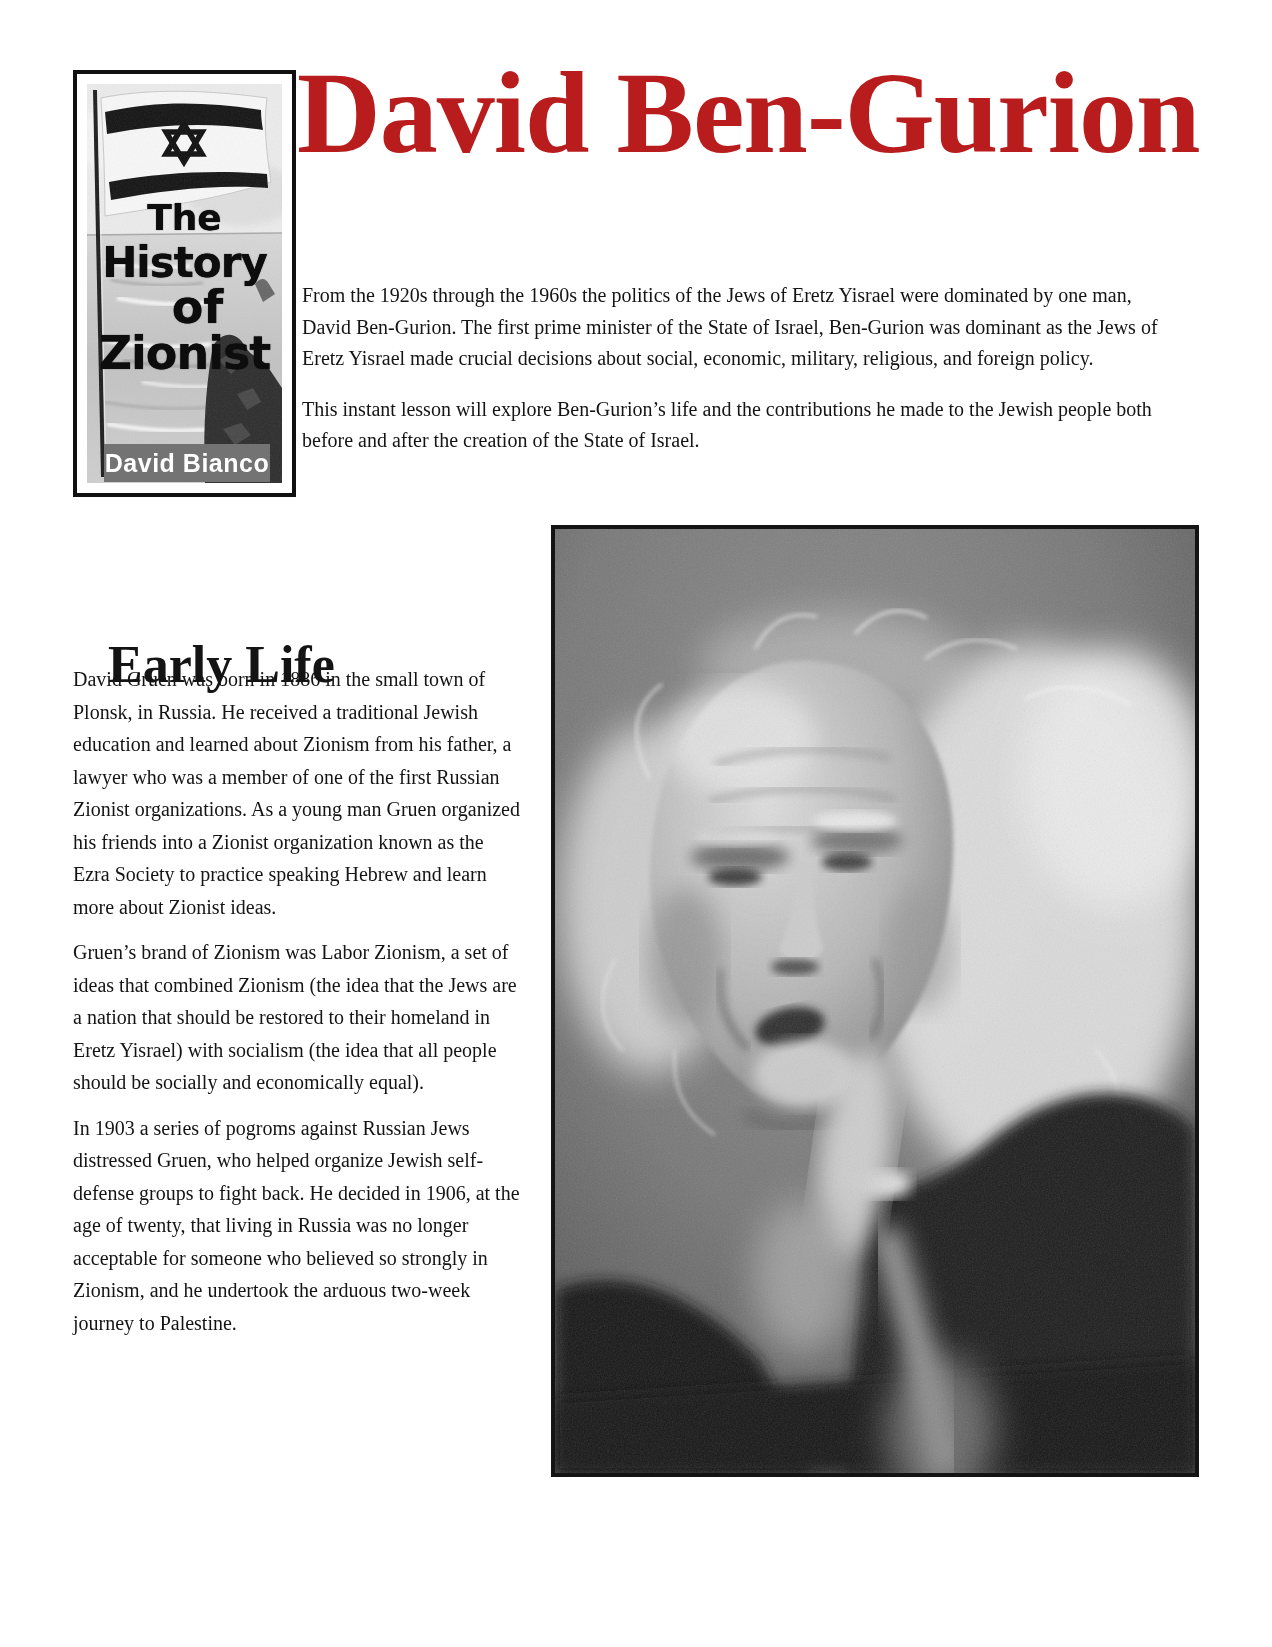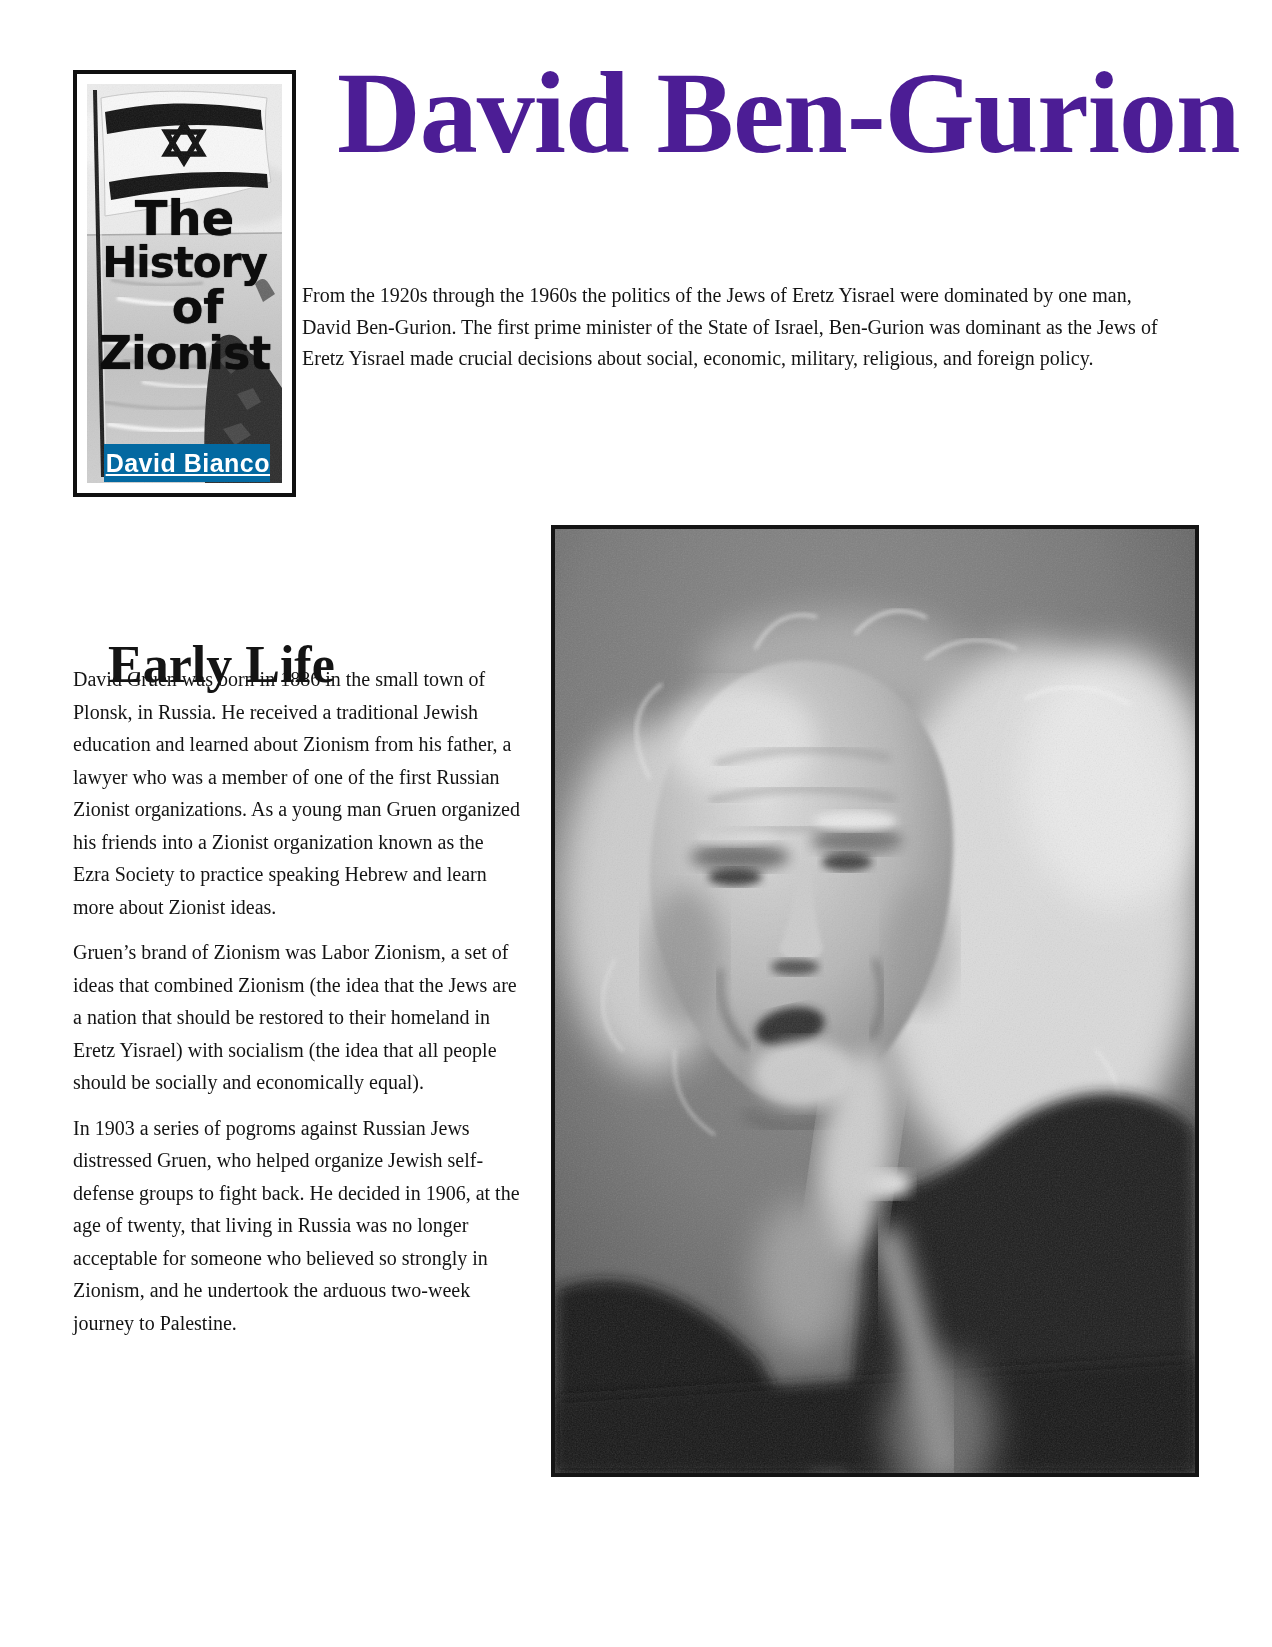--- a/index.html
+++ b/index.html
@@ -25,37 +25,36 @@
     position:relative;width:195px;height:399px;overflow:hidden;background:#e7e7e7;
   }
   .cover-art{position:absolute;left:0;top:0;}
   .cover-title{
     position:absolute;left:0;top:112px;width:195px;
     text-align:center;
     font-family:"DejaVu Sans", sans-serif;
     font-weight:bold;color:#0d0d0d;
     text-shadow:0 0 1px #0d0d0d;
   }
-  .cover-title .l1{font-size:48px;line-height:44px;}
+  .cover-title .l1{font-size:36px;line-height:44px;}
   .cover-title .l2{font-size:42px;line-height:46px;letter-spacing:-1px;}
   .cover-title .l3{font-size:46px;line-height:42px;margin-left:26px;}
   .cover-title .l4{font-size:46px;line-height:50px;letter-spacing:-1px;}
   .cover-author{
     position:absolute;left:17px;top:360px;width:166px;height:38px;
-    background:#0369a1;color:#ffffff;
+    background:#737373;color:#ffffff;
     font-family:"Liberation Sans", sans-serif;font-weight:bold;
-    font-size:25px;line-height:38px;text-align:right;
+    font-size:25px;line-height:38px;text-align:center;
     letter-spacing:0.5px;
-    text-decoration:underline;
   }
   
   .doc-title{
     position:absolute;left:297px;top:54px;margin:0;
     font-size:116px;line-height:118px;font-weight:bold;
-    letter-spacing:-1px;white-space:nowrap;color:#4c1d95;padding-left:40px;
+    letter-spacing:-1px;white-space:nowrap;color:#b91c1c;
   }
   .section{position:absolute;}
   .sec-intro-head{left:300px;top:212px;font-size:52px;line-height:54px;}
   .sec-early-head{left:72px;top:595px;font-size:52px;line-height:54px;margin-left:36px;}
   .intro-body{
     position:absolute;left:302px;top:268px;width:870px;
     font-size:20px;line-height:31.5px;
   }
   .intro-body p{margin:12px 0 19px 0;}
   .early-body{
@@ -143,20 +142,21 @@
         <div class="l4">Zionist</div>
       </div>
       <div class="cover-author">David Bianco</div>
     </div>
   </div>
 
   <h1 class="doc-title">David Ben-Gurion</h1>
 
   <div class="intro-body">
     <p>From the 1920s through the 1960s the politics of the Jews of Eretz Yisrael were dominated by one man, David Ben-Gurion. The first prime minister of the State of Israel, Ben-Gurion was dominant as the Jews of Eretz Yisrael made crucial decisions about social, economic, military, religious, and foreign policy.</p>
+    <p>This instant lesson will explore Ben-Gurion’s life and the contributions he made to the Jewish people both before and after the creation of the State of Israel.</p>
   </div>
 
   <h2 class="section sec-early-head">Early Life</h2>
   <div class="early-body">
     <p>David Gruen was born in 1886 in the small town of Plonsk, in Russia. He received a traditional Jewish education and learned about Zionism from his father, a lawyer who was a member of one of the first Russian Zionist organizations. As a young man Gruen organized his friends into a Zionist organization known as the Ezra Society to practice speaking Hebrew and learn more about Zionist ideas.</p>
     <p>Gruen’s brand of Zionism was Labor Zionism, a set of ideas that combined Zionism (the idea that the Jews are a nation that should be restored to their homeland in Eretz Yisrael) with socialism (the idea that all people should be socially and economically equal).</p>
     <p>In 1903 a series of pogroms against Russian Jews distressed Gruen, who helped organize Jewish self-defense groups to fight back. He decided in 1906, at the age of twenty, that living in Russia was no longer acceptable for someone who believed so strongly in Zionism, and he undertook the arduous two-week journey to Palestine.</p>
   </div>
 
   <figure class="photo">

